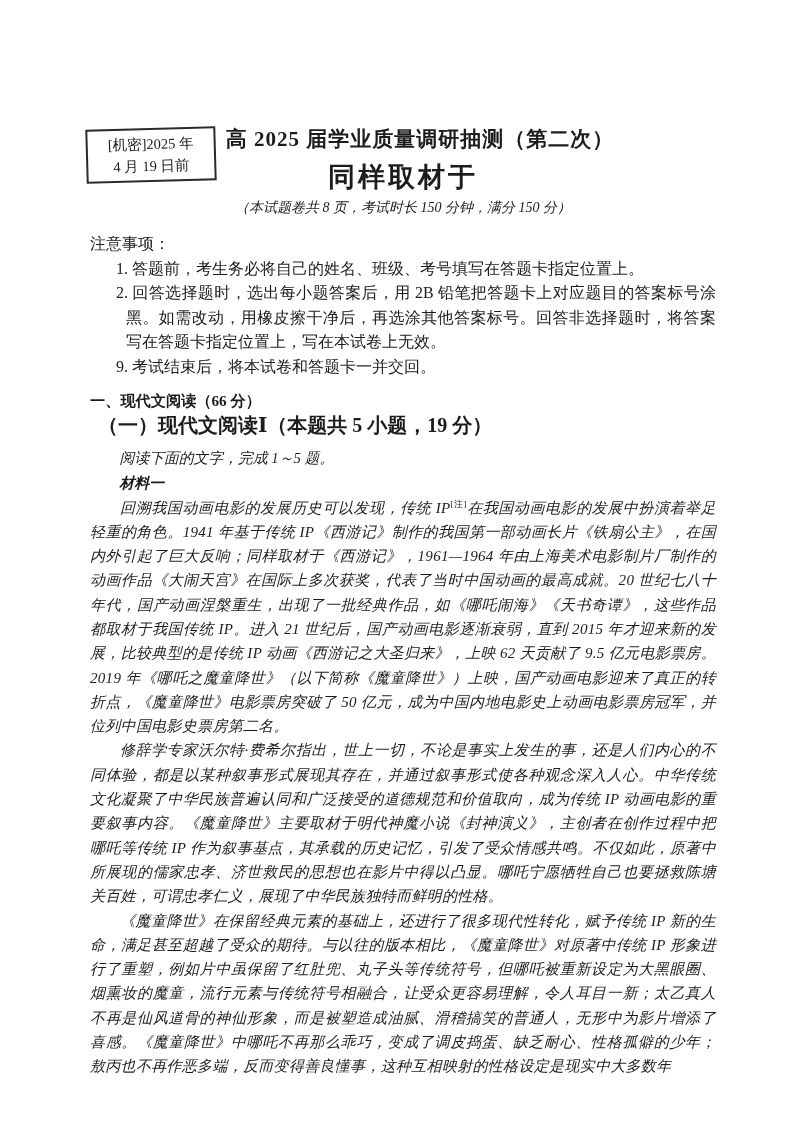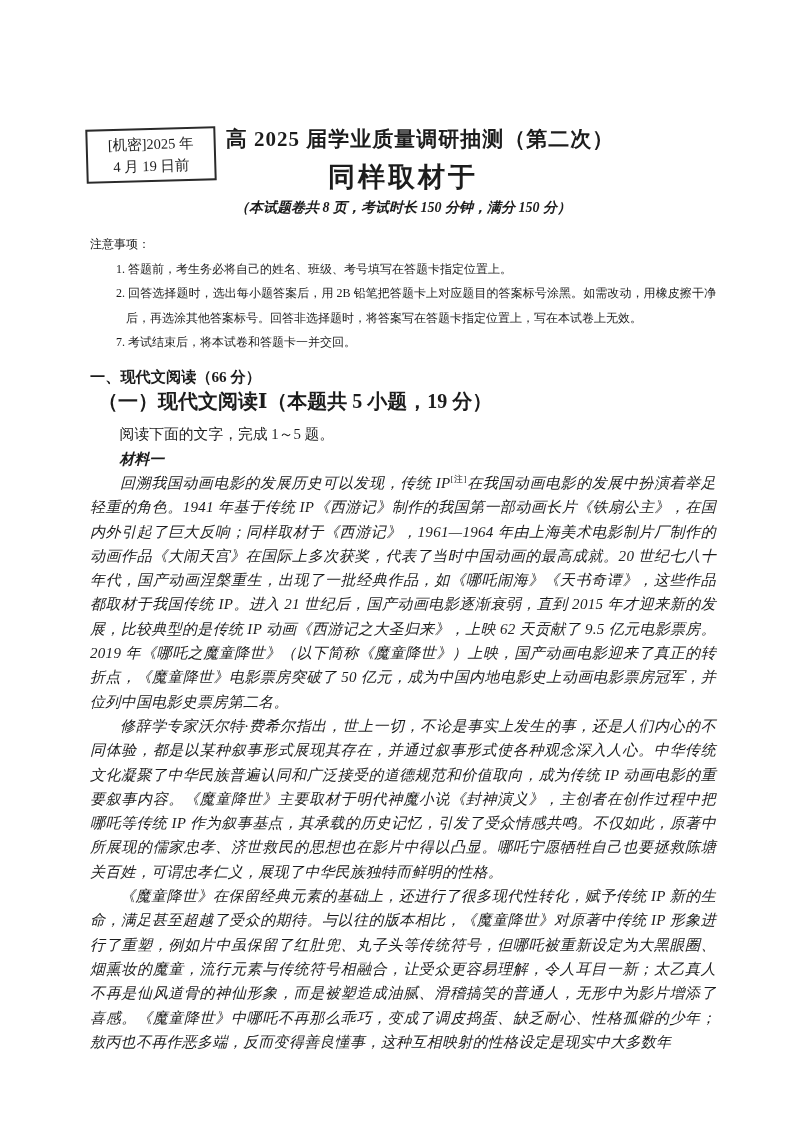--- a/index.html
+++ b/index.html
@@ -46,27 +46,27 @@
   .subject-title {
     margin: 6px 0 0 0;
     font-size: 27px;
     font-weight: bold;
     line-height: 36px;
     letter-spacing: 3px;
   }
   .exam-meta {
     margin-top: 2px;
     font-size: 14px;
-    font-weight: bold;
+    font-weight: normal;
     font-style: italic;          
     line-height: 22px;
   }
 
   
-  .notes { margin-top: 13px; font-size: 12px; line-height: 24.5px; }
+  .notes { margin-top: 13px; font-size: 16px; line-height: 24.5px; }
   .notes-heading { margin: 0; }
   .note-item {
     margin: 0;
     padding-left: 36px;
     text-indent: -10px;
     text-align: justify;
   }
 
   
   .part-heading {
@@ -79,20 +79,21 @@
     margin: 0 0 8px 8px;
     font-size: 20px;
     font-weight: bold;
     line-height: 25px;
   }
   .instruction {
     margin: 0;
     text-indent: 2em;
     font-size: 14.8px;
     line-height: 25px;
+    font-style: italic;
   }
 
   
   .material-label {
     margin: 0;
     text-indent: 2em;
     font-size: 14.8px;
     font-weight: bold;
     font-style: italic;
     line-height: 24.5px;
@@ -126,21 +127,21 @@
   <div class="title-block">
     <h1 class="exam-title">高 2025 届学业质量调研抽测（第二次）</h1>
     <h2 class="subject-title">同样取材于</h2>
     <div class="exam-meta">（本试题卷共 8 页，考试时长 150 分钟，满分 150 分）</div>
   </div>
 
   <div class="notes">
     <p class="notes-heading">注意事项：</p>
     <p class="note-item">1. 答题前，考生务必将自己的姓名、班级、考号填写在答题卡指定位置上。</p>
     <p class="note-item">2. 回答选择题时，选出每小题答案后，用 2B 铅笔把答题卡上对应题目的答案标号涂黑。如需改动，用橡皮擦干净后，再选涂其他答案标号。回答非选择题时，将答案写在答题卡指定位置上，写在本试卷上无效。</p>
-    <p class="note-item">7. 考试结束后，将本试卷和答题卡一并交回。</p>
+    <p class="note-item">9. 考试结束后，将本试卷和答题卡一并交回。</p>
   </div>
 
   <div>
     <p class="part-heading">一、现代文阅读（66 分）</p>
     <p class="sub-heading">（一）现代文阅读Ⅰ（本题共 5 小题，19 分）</p>
     <p class="instruction">阅读下面的文字，完成 1～5 题。</p>
     <p class="material-label">材料一</p>
 
     <p class="body-para"><span>回溯我国动画电影的发展历史可以发现，传统 IP</span><sup>[注]</sup><span>在我国动画电影的发展中扮演着举足轻重的角色。1941 年基于传统 IP《西游记》制作的我国第一部动画长片《铁扇公主》，在国内外引起了巨大反响；同样取材于《西游记》，1961—1964 年由上海美术电影制片厂制作的动画作品《大闹天宫》在国际上多次获奖，代表了当时中国动画的最高成就。20 世纪七八十年代，国产动画涅槃重生，出现了一批经典作品，如《哪吒闹海》《天书奇谭》，这些作品都取材于我国传统 IP。进入 21 世纪后，国产动画电影逐渐衰弱，直到 2015 年才迎来新的发展，比较典型的是传统 IP 动画《西游记之大圣归来》，上映 62 天贡献了 9.5 亿元电影票房。2019 年《哪吒之魔童降世》（以下简称《魔童降世》）上映，国产动画电影迎来了真正的转折点，《魔童降世》电影票房突破了 50 亿元，成为中国内地电影史上动画电影票房冠军，并位列中国电影史票房第二名。</span></p>
 

